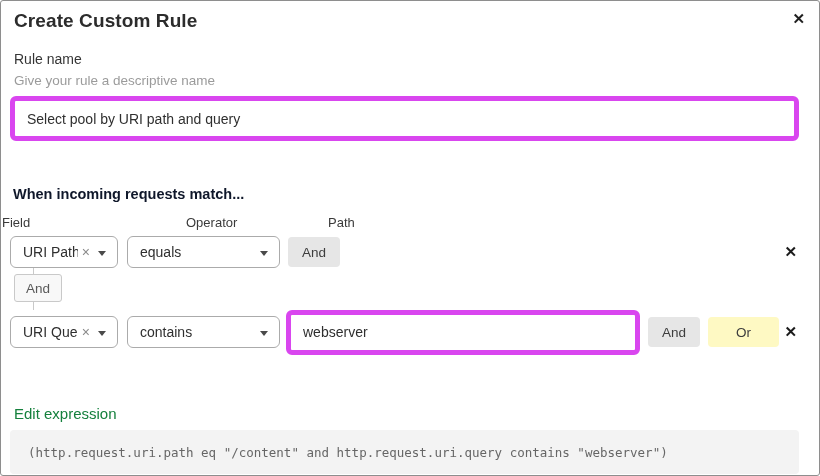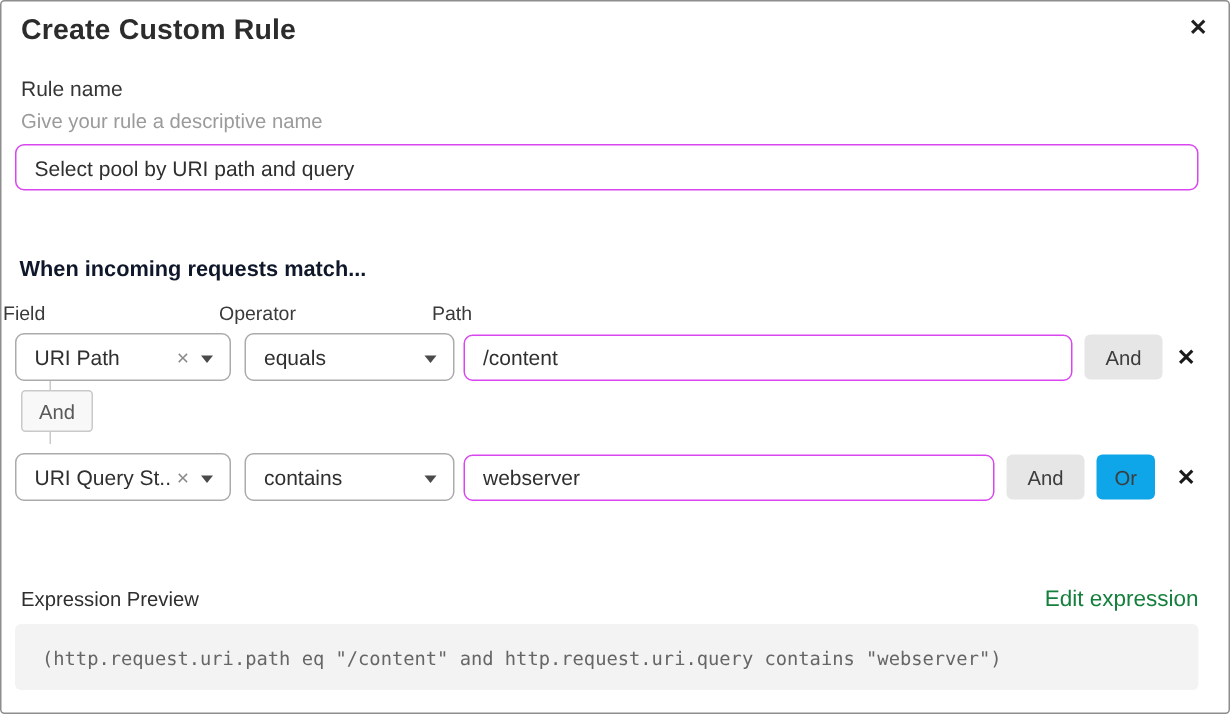--- a/index.html
+++ b/index.html
@@ -42,22 +42,22 @@
     color: #353535;
   }
   .helper-text {
     margin: 6px 0 0 13px;
     font-size: 13.5px;
     color: #9b9b9b;
   }
 
   .text-input {
     box-sizing: border-box;
-    height: 31px;
-    border: 1px solid #d946ef;
+    height: 45px;
+    border: 5px solid #d946ef;
     border-radius: 6px;
     font-family: "Liberation Sans", sans-serif;
     font-size: 14px;
     color: #2f2f2f;
     padding: 0 12px;
     background: #fff;
     outline: none;
   }
   .rule-name-input {
     display: block;
@@ -72,43 +72,43 @@
     color: #0f172a;
   }
 
   .col-labels {
     display: flex;
     margin: 13px 0 0 0;
     font-size: 13px;
     color: #3a3a3a;
   }
   .col-label-field { margin-left: 1px; width: 144px; }
-  .col-label-operator { width: 142px; }
+  .col-label-operator { width: 142px; margin-left: 40px; }
   .col-label-value { flex: 1; }
 
   .cond-row {
     display: flex;
     align-items: center;
     height: 32px;
     margin: 6px 8px 0 9px;
   }
 
   .select {
     box-sizing: border-box;
     display: flex;
     align-items: center;
     height: 32px;
     border: 1px solid #ababab;
     border-radius: 6px;
     background: #fff;
     padding: 0 11px 0 12px;
     cursor: pointer;
   }
-  .select-field { width: 144px; }
-  .select-operator { width: 140px; margin-left: 9px; }
+  .select-field { width: 108px; }
+  .select-operator { width: 153px; margin-left: 9px; }
   .select-text {
     flex: 1;
     font-size: 14px;
     color: #2f2f2f;
     white-space: nowrap;
     overflow: hidden;
   }
   .clear-x {
     font-size: 14px;
     color: #8a8a8a;
@@ -135,21 +135,21 @@
     border: none;
     border-radius: 4px;
     background: #e6e6e6;
     color: #3d3d3d;
     font-family: "Liberation Sans", sans-serif;
     font-size: 13.5px;
     padding: 0 14px;
     margin-left: 8px;
     cursor: pointer;
   }
-  .or-btn { background: #0ea5e9; padding: 0 12px; }
+  .or-btn { background: #fef9c3; padding: 0 28px; }
 
   .row-x {
     margin-left: auto;
     margin-right: 14px;
     font-size: 15px;
     font-weight: 700;
     color: #1a1a1a;
     cursor: pointer;
   }
 
@@ -236,21 +236,20 @@
   <div class="cond-row">
     <div class="select select-field">
       <span class="select-text">URI Path</span>
       <span class="clear-x">×</span>
       <span class="caret"></span>
     </div>
     <div class="select select-operator">
       <span class="select-text">equals</span>
       <span class="caret"></span>
     </div>
-    <input type="text" class="text-input value-input value-input-1" value="/content" style="">
     <button class="conj-btn">And</button>
     <div class="row-x">✕</div>
   </div>
 
   <div class="connector">
     <div class="v-line v-line-top"></div>
     <div class="and-chip">And</div>
     <div class="v-line v-line-bottom"></div>
   </div>
 
@@ -264,20 +263,19 @@
       <span class="select-text">contains</span>
       <span class="caret"></span>
     </div>
     <input type="text" class="text-input value-input value-input-2" value="webserver" style="">
     <button class="conj-btn">And</button>
     <button class="conj-btn or-btn">Or</button>
     <div class="row-x">✕</div>
   </div>
 
   <div class="expr-header">
-    <div class="expr-label">Expression Preview</div>
     <a class="expr-link">Edit expression</a>
   </div>
   <div class="expr-box">
     <code class="expr-code">(http.request.uri.path eq "/content" and http.request.uri.query contains "webserver")</code>
   </div>
 
 </div>
 
 </body></html>

